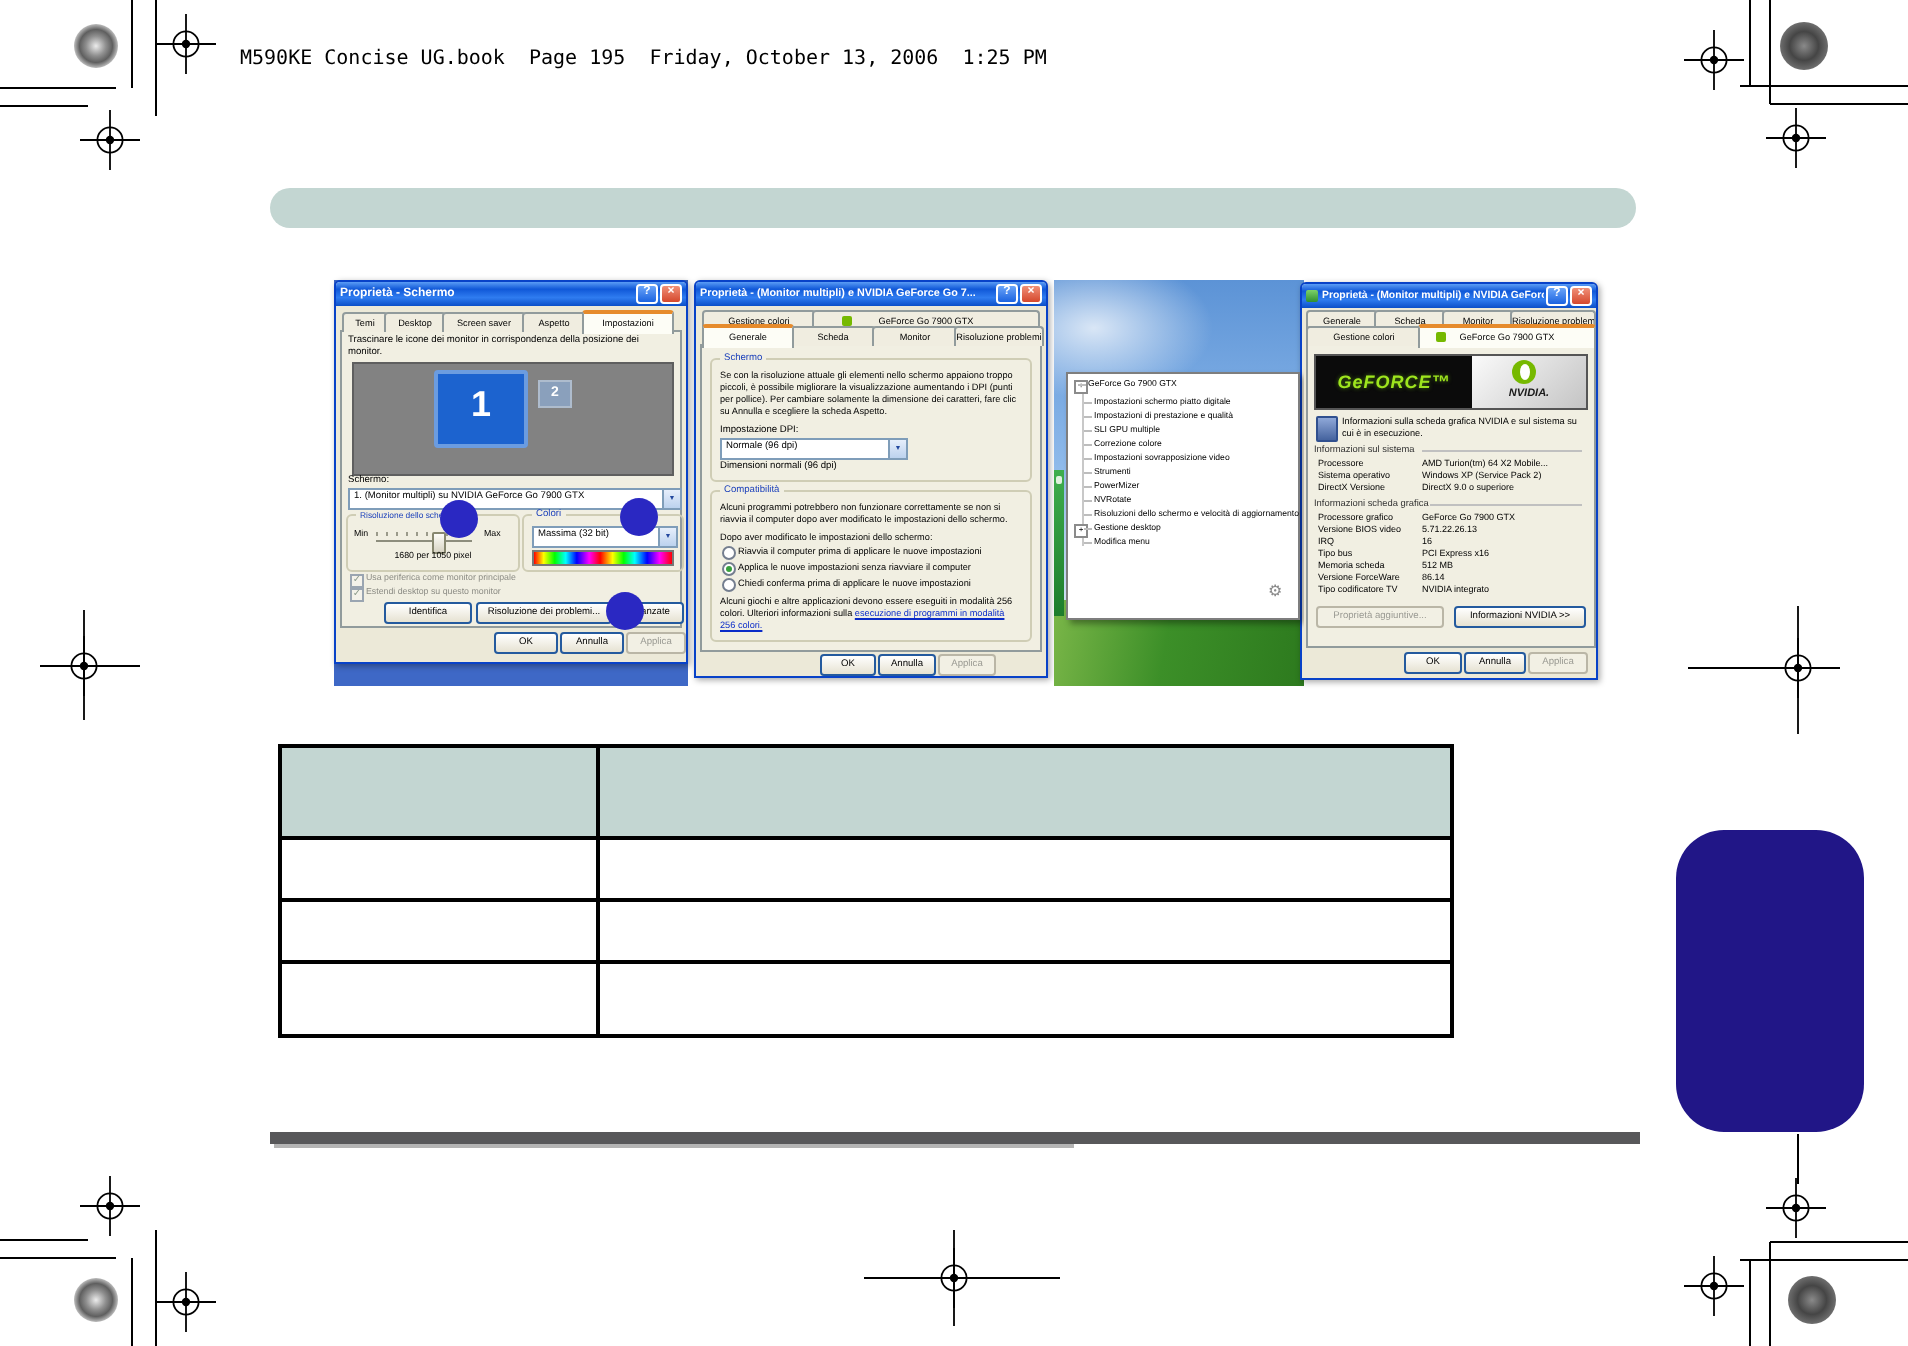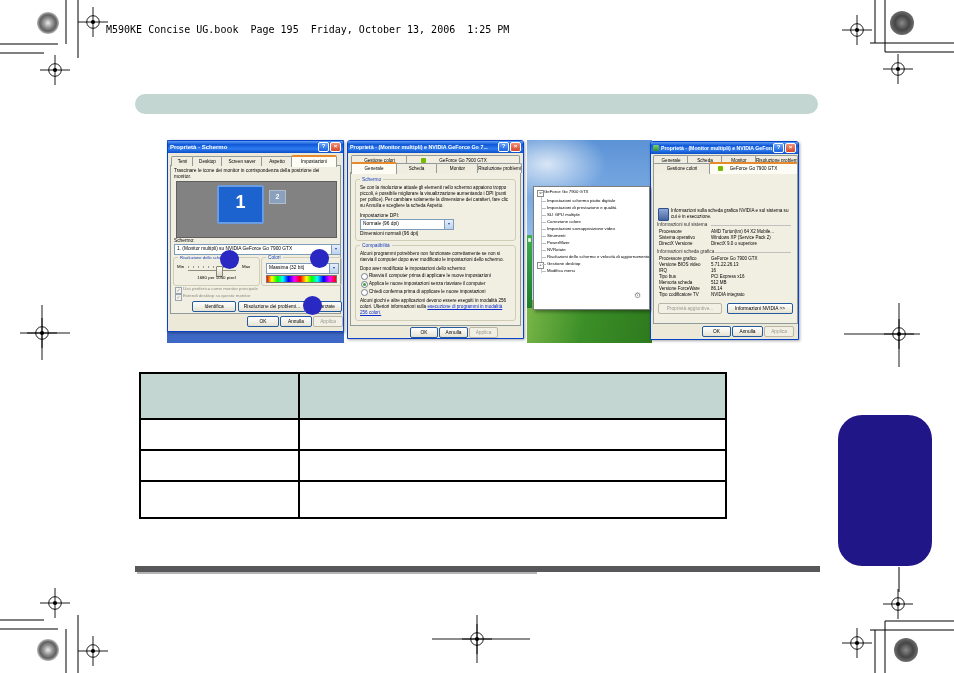--- a/index.html
+++ b/index.html
@@ -94,21 +94,21 @@
     <use href="#reg" transform="translate(898,69)"></use>
     <use href="#reg" transform="translate(93,651)"></use>
     <use href="#reg" transform="translate(55,603)"></use>
     <use href="#reg" transform="translate(857,643)"></use>
     <use href="#reg" transform="translate(898,604)"></use>
     <use href="#reg" transform="translate(42,333)"></use>
     <use href="#reg" transform="translate(899,334)"></use>
     <use href="#reg" transform="translate(477,639)"></use>
   </svg>
 
-  <div class="abs mono" style="left:106px;top:24px;font-size:10px;white-space:pre;">M590KE Concise UG.book  Page 195  Friday, October 13, 2006  1:25 PM</div>
+  <div class="abs mono" style="left:120px;top:24px;font-size:10px;white-space:pre;">M590KE Concise UG.book  Page 195  Friday, October 13, 2006  1:25 PM</div>
 
   <div class="abs" style="left:135px;top:94px;width:683px;height:20px;border-radius:10px;background:#c3d6d2;"></div>
 
   <div class="shot" style="left:167px;top:140px;width:177px;height:203px;background:#3e68c6;">
     <div class="dlg" style="left:0;top:0;width:175px;height:190px;">
       <div class="tbar">
         <span class="t">Proprietà - Schermo</span>
         <span class="wbtn help">?</span>
         <span class="wbtn close">×</span>
       </div>
@@ -257,20 +257,29 @@
       <div class="tab" style="left:36px;top:13px;width:34px;">Scheda</div>
       <div class="tab" style="left:70px;top:13px;width:34px;">Monitor</div>
       <div class="tab" style="left:104px;top:13px;width:41px;">Risoluzione problemi</div>
       <div class="tab" style="left:2px;top:21px;width:56px;">Gestione colori</div>
       <div class="tab active" style="left:58px;top:20px;width:87px;">
         <span class="abs" style="left:8px;top:2px;width:5px;height:5px;background:#76b900;border-radius:1px;"></span>
         <span>GeForce Go 7900 GTX</span>
       </div>
       <div class="panel" style="left:2px;top:30px;width:143px;height:150px;"></div>
 
+      <div class="abs" style="left:6px;top:35px;width:135px;height:26px;border:1px solid #555;z-index:3;display:flex;">
+        <div style="width:78px;height:100%;background:#0b0b0b;color:#9ee51e;font-style:italic;font-weight:bold;
+                    font-size:9px;line-height:26px;text-align:center;letter-spacing:.5px;text-shadow:0 0 2px #4a7a10;">GeFORCE™</div>
+        <div style="position:relative;width:57px;height:100%;background:linear-gradient(135deg,#fafafa,#c4c4c4);">
+          <span class="abs" style="left:20px;top:2px;width:12px;height:12px;border-radius:50%;background:#76b900;"></span>
+          <span class="abs" style="left:24px;top:4px;width:5px;height:8px;border-radius:50%;background:#fff;"></span>
+          <span class="abs" style="left:0;top:16px;width:57px;text-align:center;font-size:5.5px;font-weight:bold;font-style:italic;color:#1a1a1a;">NVIDIA.</span>
+        </div>
+      </div>
 
       <div class="abs" style="left:7px;top:66px;width:9px;height:11px;background:linear-gradient(#8fa8d8,#45639e);border:1px solid #30508f;border-radius:1px;z-index:3;"></div>
       <div class="txt" style="left:20px;top:66px;width:120px;font-size:4.6px;">Informazioni sulla scheda grafica NVIDIA e sul sistema su cui è in esecuzione.</div>
 
       <div class="txt nw" style="left:6px;top:80px;font-size:4.7px;color:#333;">Informazioni sul sistema</div>
       <div class="rule" style="left:60px;top:83px;width:80px;"></div>
       <div class="txt nw" style="left:8px;top:87px;font-size:4.5px;">Processore</div>
       <div class="txt nw" style="left:60px;top:87px;font-size:4.5px;">AMD Turion(tm) 64 X2 Mobile...</div>
       <div class="txt nw" style="left:8px;top:93px;font-size:4.5px;">Sistema operativo</div>
       <div class="txt nw" style="left:60px;top:93px;font-size:4.5px;">Windows XP (Service Pack 2)</div>

